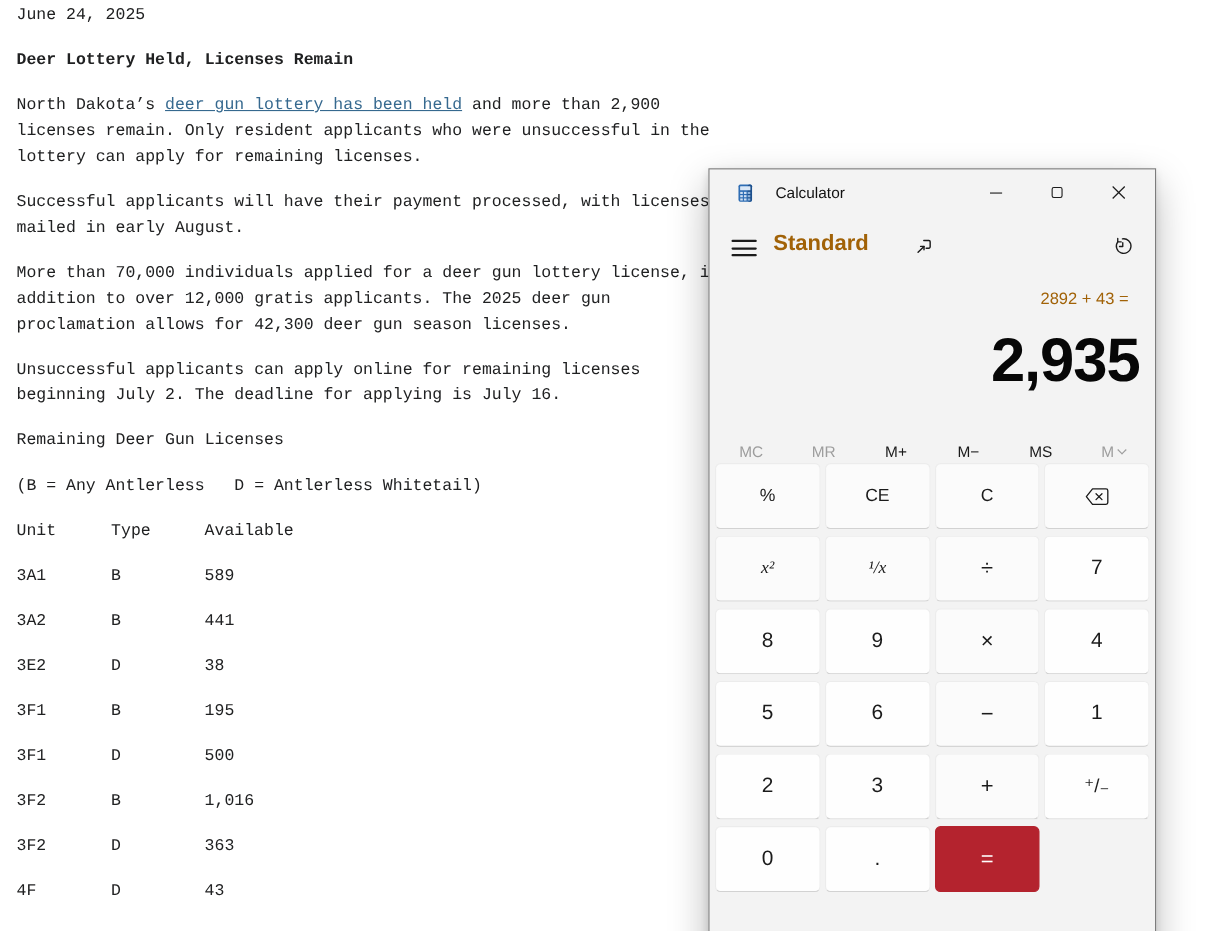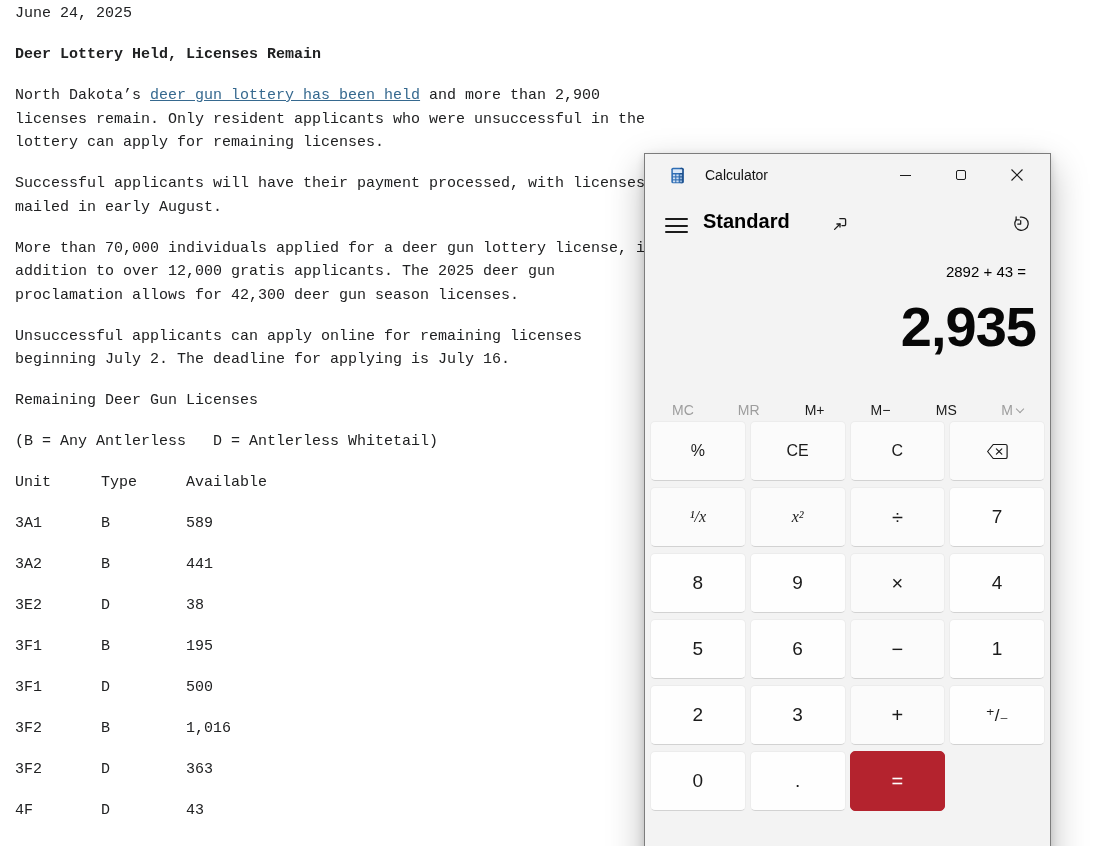--- a/index.html
+++ b/index.html
@@ -29,26 +29,26 @@
   .win-controls { position:absolute; right:5px; top:4px; display:flex; }
   .win-btn { width:56px; height:34px; display:flex; align-items:center; justify-content:center; cursor:pointer; }
   .glyph-min { width:11px; height:1px; background:#1b1b1b; }
   .glyph-max { width:10px; height:10px; border:1px solid #1b1b1b; border-radius:2px; }
 
   
   .calc-nav { position:absolute; top:48px; left:0; right:0; height:46px; }
   .hamburger { position:absolute; left:20px; top:16px; width:23px; height:15px;
                display:flex; flex-direction:column; justify-content:space-between; cursor:pointer; }
   .hamburger i { display:block; height:2px; background:#1b1b1b; border-radius:1px; }
-  .mode-label { position:absolute; left:58px; top:8px; font-size:20px; font-weight:bold; color:#000000; }
+  .mode-label { position:absolute; left:58px; top:8px; font-size:20px; font-weight:bold; color:#a16207; }
   .keep-on-top { position:absolute; left:186px; top:13px; cursor:pointer; }
   .history-btn { position:absolute; right:20px; top:12px; cursor:pointer; }
 
   
-  .calc-expr   { position:absolute; top:109px; right:24px; font-size:15px; color:#000000; }
+  .calc-expr   { position:absolute; top:109px; right:24px; font-size:15px; color:#a16207; }
   .calc-result { position:absolute; top:140px; right:14px; font-size:56px; font-weight:bold;
                  color:#070707; letter-spacing:-1px; line-height:66px; }
 
   
   .calc-memory { position:absolute; top:230px; left:5px; right:5px; height:28px; display:flex;margin-top:12px; }
   .mem-item { flex:1; display:flex; align-items:center; justify-content:center;
               font-size:14px; color:#1a1a1a; cursor:pointer; }
   .mem-disabled { color:#9d9d9d; cursor:default; }
   .chev { display:inline-block; width:6px; height:6px; border-right:1.5px solid #9d9d9d;
           border-bottom:1.5px solid #9d9d9d; transform:rotate(45deg); margin:-3px 0 0 4px; }
@@ -173,22 +173,22 @@
     <div class="key">CE</div>
     <div class="key">C</div>
     <div class="key">
       <svg width="23" height="17" viewBox="0 0 23 17" fill="none" stroke="#1b1b1b" stroke-width="1.2" stroke-linejoin="round" stroke-linecap="round">
         <path d="M7.2 1.5 h12.3 a1.6 1.6 0 0 1 1.6 1.6 v10.8 a1.6 1.6 0 0 1 -1.6 1.6 H7.2 L1.6 8.5 Z"></path>
         <line x1="10.4" y1="5.8" x2="15.8" y2="11.2"></line>
           <line x1="15.8" y1="5.8" x2="10.4" y2="11.2"></line>
       </svg>
     </div>
 
+    <div class="key key-fn">x²</div>
     <div class="key key-fn">¹/x</div>
-    <div class="key key-fn">x²</div>
     <div class="key key-sym">÷</div>
 
     <div class="key key-num">7</div>
     <div class="key key-num">8</div>
     <div class="key key-num">9</div>
     <div class="key key-sym">×</div>
 
     <div class="key key-num">4</div>
     <div class="key key-num">5</div>
     <div class="key key-num">6</div>

